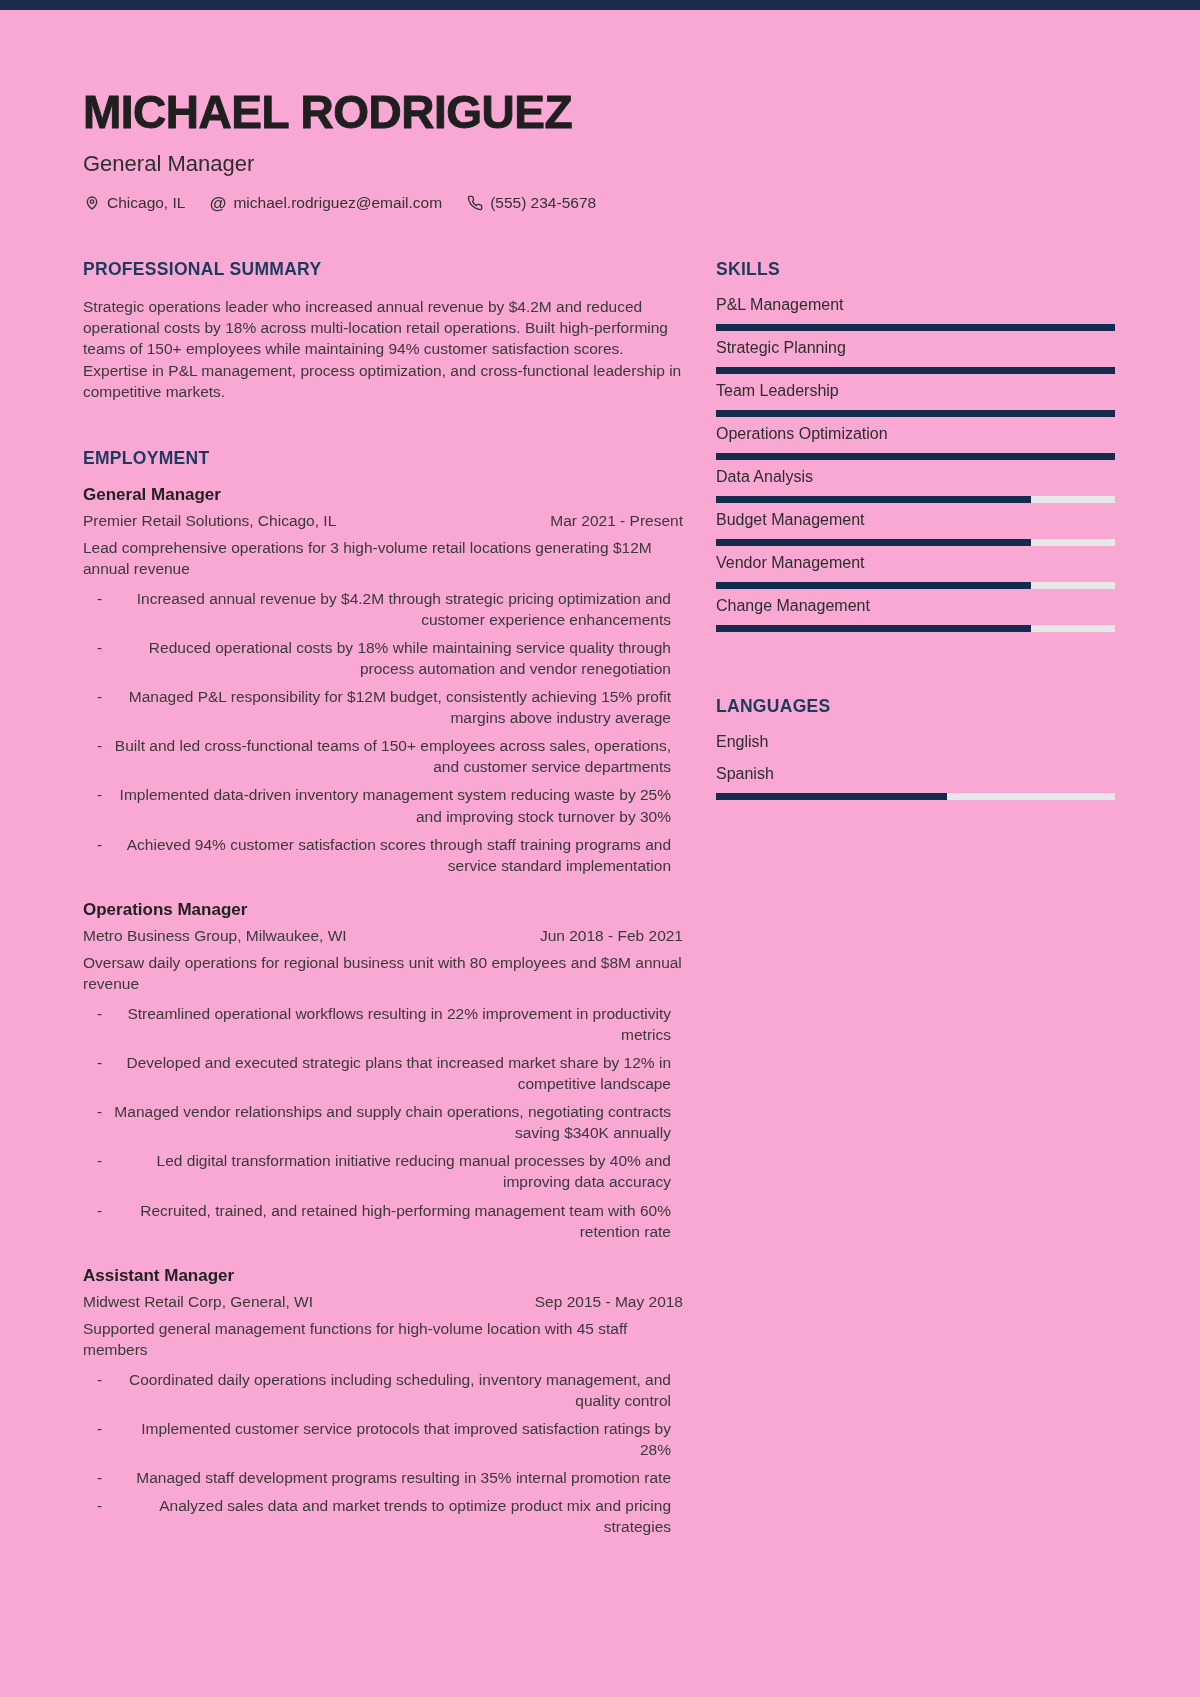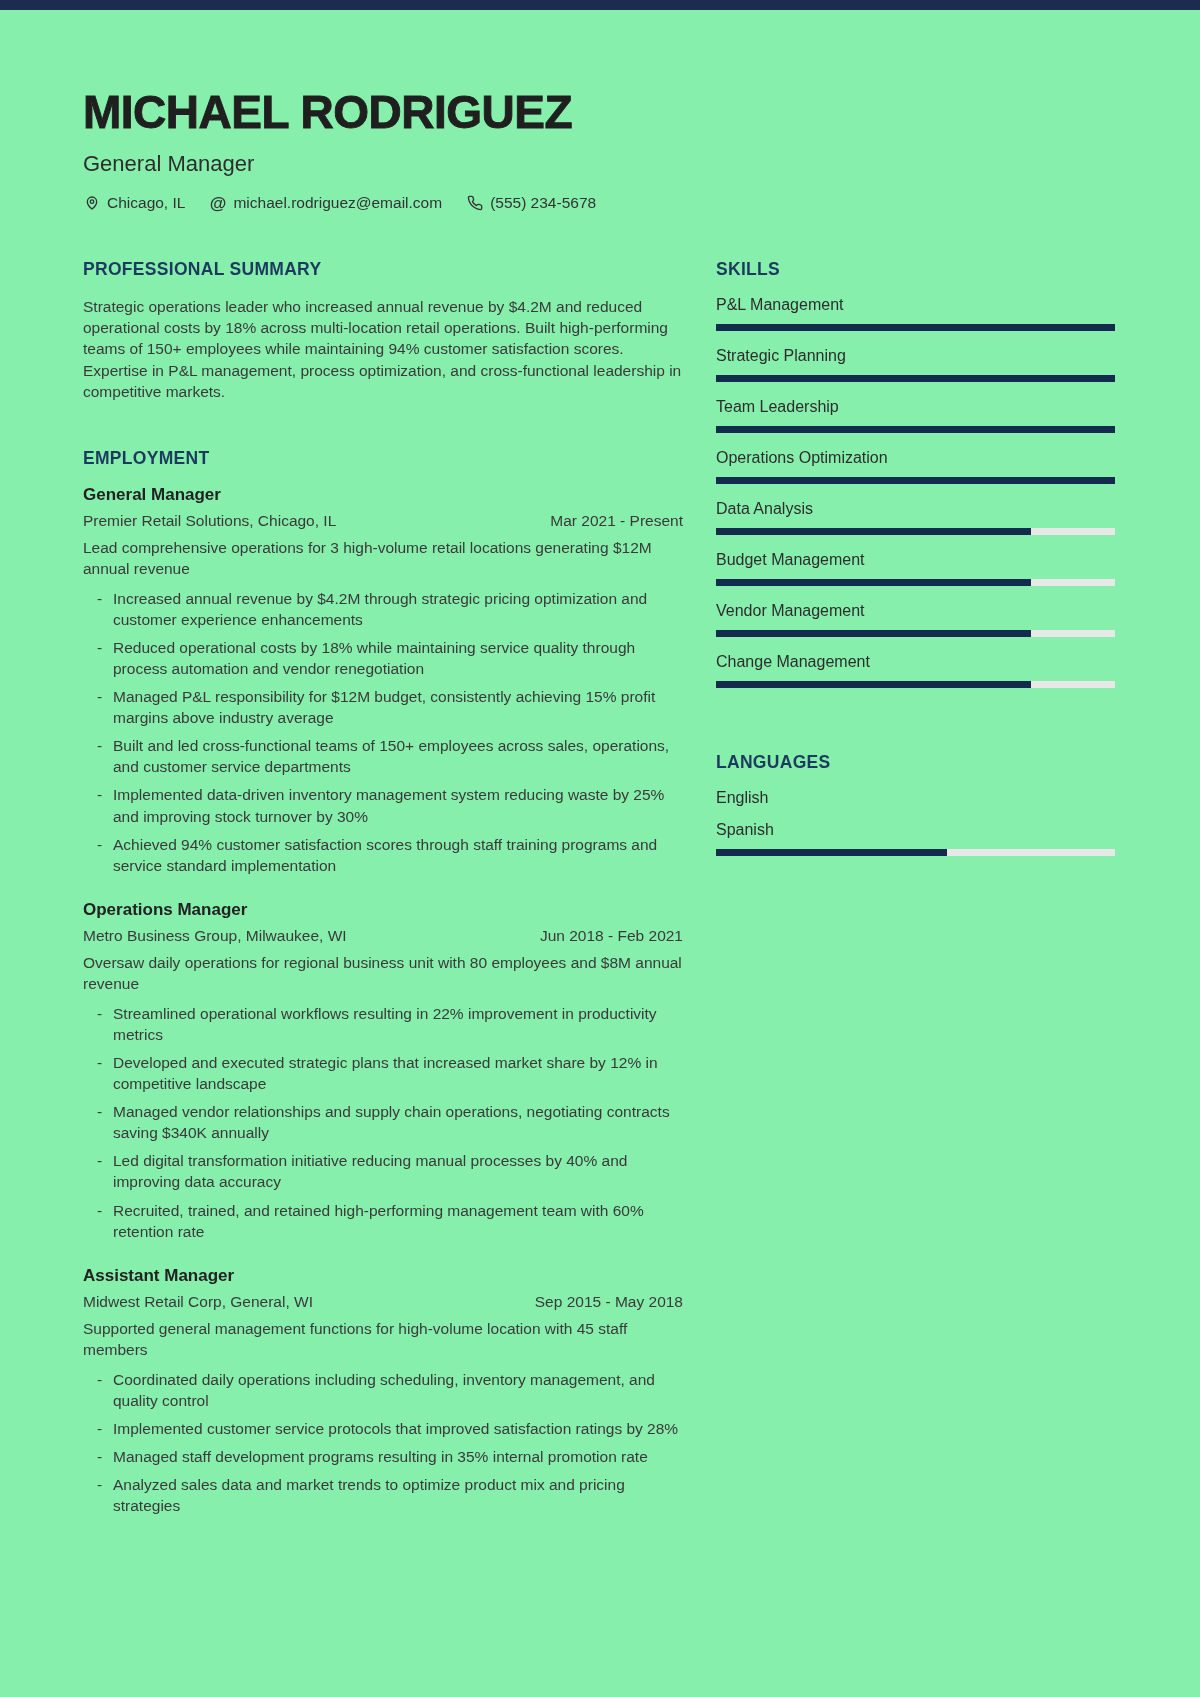--- a/index.html
+++ b/index.html
@@ -1,17 +1,17 @@
 <!DOCTYPE html>
 <html><head>
 <meta charset="utf-8">
 <style>
   html,body{margin:0;padding:0;background:#ffffff;}
   .page{
-    width:1200px;height:1697px;background:#86efac;position:relative;
+    width:1200px;height:1697px;background:#f9a8d4;position:relative;
     font-family:"Liberation Sans",sans-serif;color:#3a3a3a;overflow:hidden;
     box-sizing:border-box;
   }
   .topbar{height:10px;width:100%;background:#1b2c4e;}
   .content{padding:78px 85px 0 83px;box-sizing:border-box;}
 
   
   .name{
     font-size:46px;font-weight:900;color:#1f1f1f;margin:0;
     letter-spacing:-0.5px;-webkit-text-stroke:0.9px #1f1f1f;line-height:1.05;
@@ -34,29 +34,29 @@
   .summary-text{font-size:15.5px;line-height:1.36;color:#3a3a3a;margin:0;}
 
   .employment{margin-top:46px;}
   .job{margin-top:24px;}
   .job:first-of-type{margin-top:0;}
   .jtitle{font-size:17px;font-weight:700;color:#222;}
   .jline{display:flex;justify-content:space-between;align-items:baseline;margin-top:7px;font-size:15.5px;color:#3a3a3a;}
   .jcompany{white-space:nowrap;}
   .jdates{white-space:nowrap;}
   .jlead{margin-top:7px;font-size:15.5px;line-height:1.36;color:#3a3a3a;}
-  ul.bullets{list-style:none;margin:9px 0 0 0;padding:0 0 0 14px;}
+  ul.bullets{list-style:none;margin:9px 12px 0 0;padding:0 0 0 14px;text-align:right;}
   ul.bullets li{
     position:relative;padding-left:16px;margin-bottom:7px;
     font-size:15.5px;line-height:1.36;color:#3a3a3a;
   }
   ul.bullets li::before{content:"-";position:absolute;left:0;top:0;color:#3a3a3a;}
 
   
-  .skill-item{margin-bottom:16px;}
+  .skill-item{margin-bottom:8px;}
   .skill-label{font-size:16px;color:#2d2d2d;margin-bottom:10px;}
   .skill-track{height:7px;background:#e8e8e8;width:100%;}
   .skill-fill{height:7px;background:#132c4e;width:0;}
 
   .languages{margin-top:64px;}
   .lang-item{margin-bottom:14px;}
   .lang-label{font-size:16px;color:#2d2d2d;margin-bottom:10px;}
 </style>
 </head>
 <body>

